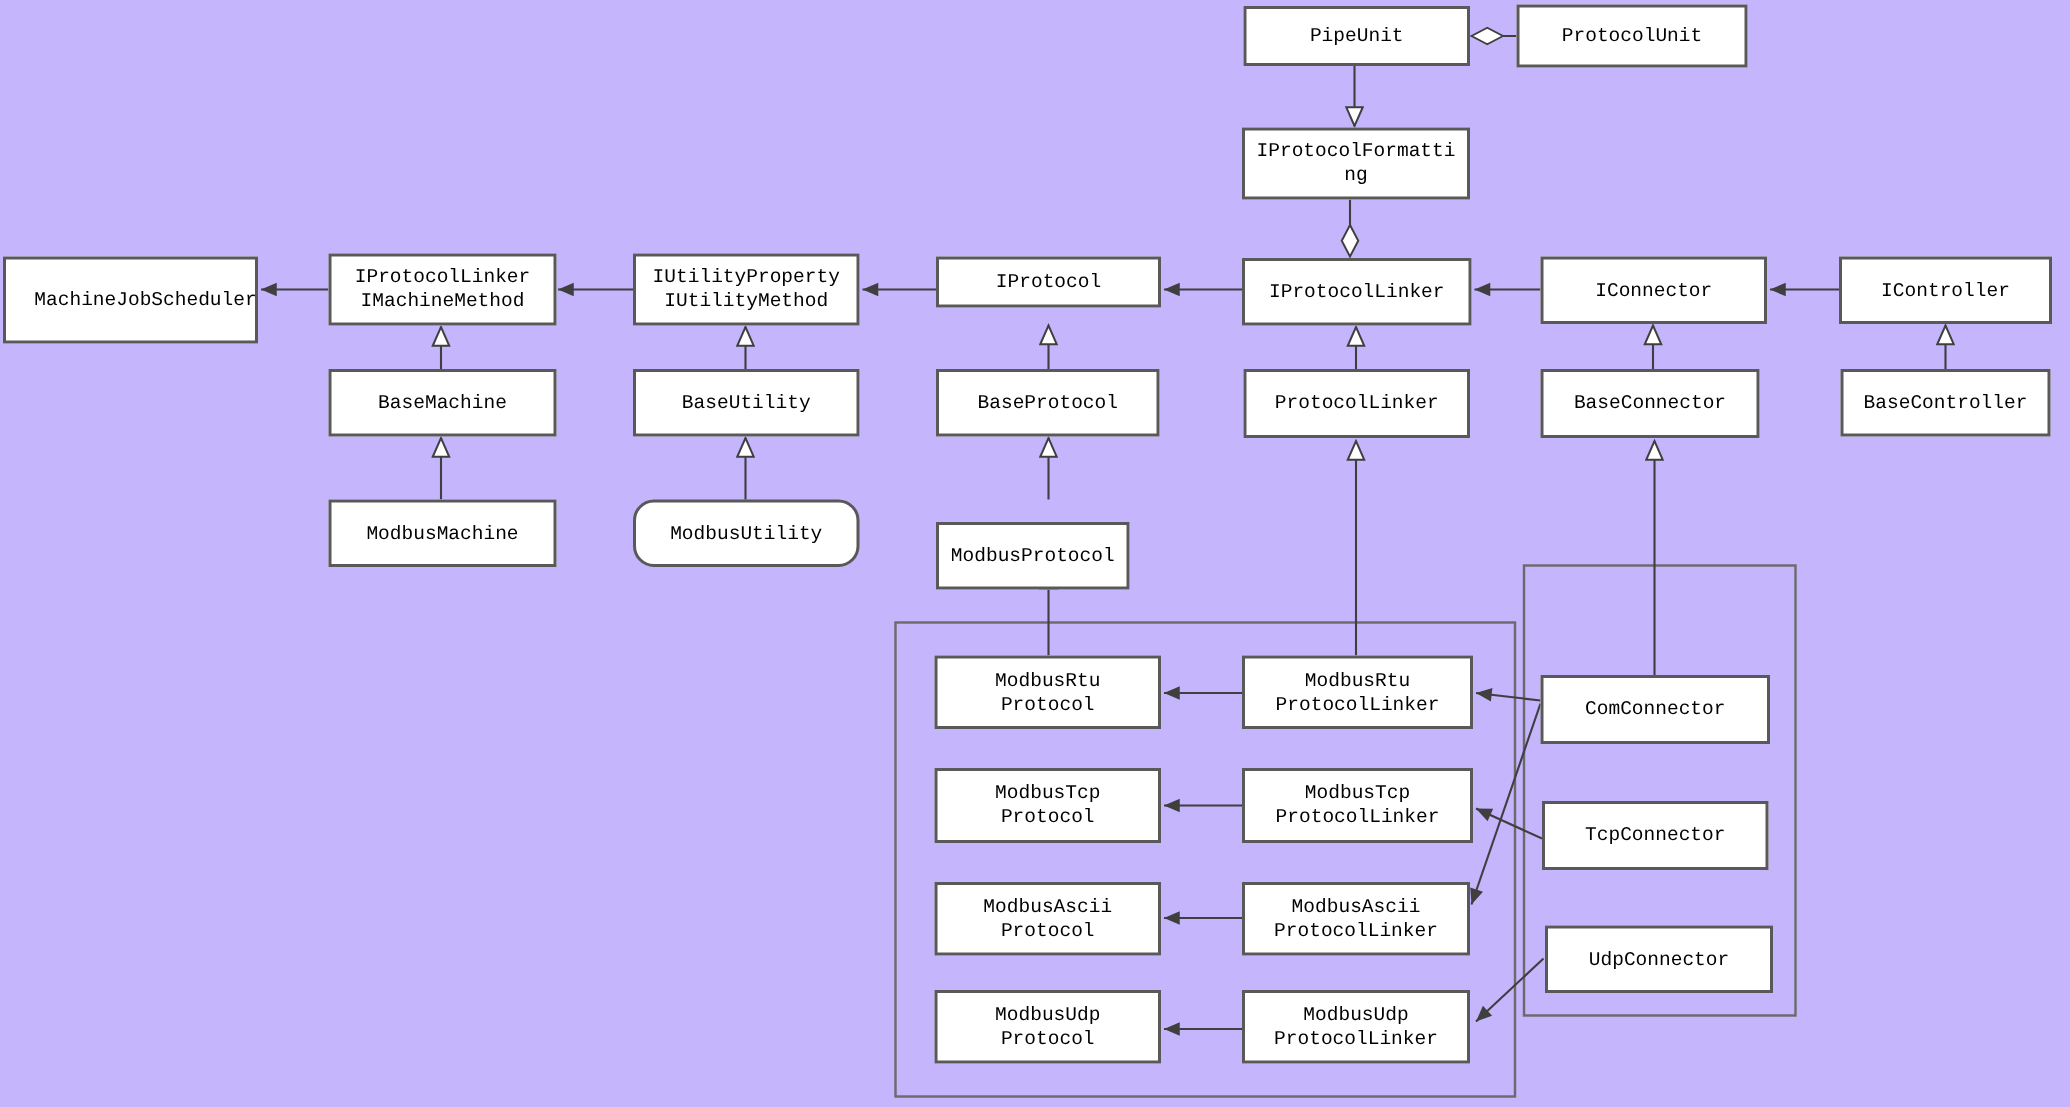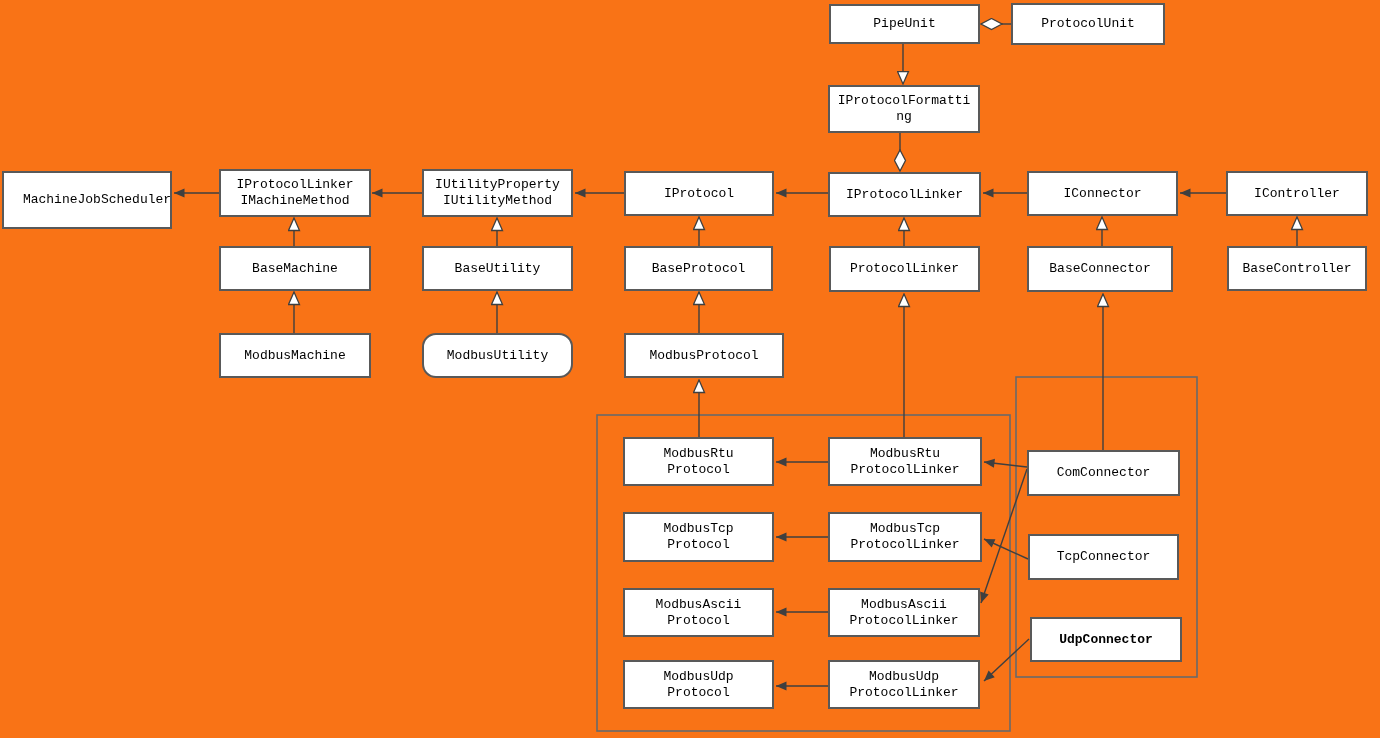--- a/index.html
+++ b/index.html
@@ -1,20 +1,20 @@
 <!DOCTYPE html>
 <html><head>
 <meta charset="utf-8">
 <style>
   html, body { margin: 0; padding: 0; background: #ffffff; }
   .canvas {
     position: relative;
     width: 1380px;
     height: 738px;
-    background: #f97316;
+    background: #c4b5fd;
     font-family: "Liberation Mono", "DejaVu Sans Mono", monospace;
     overflow: hidden;
   }
   svg.edges {
     position: absolute;
     left: 0; top: 0;
     z-index: 1;
   }
   .node {
     position: absolute;
@@ -94,50 +94,50 @@
   <div class="node" style="left:829px;top:4px;width:151px;height:40px;">PipeUnit</div>
   <div class="node" style="left:1011px;top:3px;width:154px;height:42px;">ProtocolUnit</div>
   <div class="node" style="left:828px;top:85px;width:152px;height:48px;">IProtocolFormatti
 ng</div>
 
   <div class="node" style="left:2px;top:171px;width:170px;height:58px;padding-left:20px;">MachineJobScheduler</div>
   <div class="node" style="left:219px;top:169px;width:152px;height:48px;">IProtocolLinker
 IMachineMethod</div>
   <div class="node" style="left:422px;top:169px;width:151px;height:48px;">IUtilityProperty
 IUtilityMethod</div>
-  <div class="node" style="left:624px;top:171px;width:150px;height:45px;">IProtocol</div>
+  <div class="node" style="left:624px;top:171px;width:150px;height:34px;">IProtocol</div>
   <div class="node" style="left:828px;top:172px;width:153px;height:45px;">IProtocolLinker</div>
   <div class="node" style="left:1027px;top:171px;width:151px;height:45px;">IConnector</div>
   <div class="node" style="left:1226px;top:171px;width:142px;height:45px;">IController</div>
 
   <div class="node" style="left:219px;top:246px;width:152px;height:45px;">BaseMachine</div>
   <div class="node" style="left:422px;top:246px;width:151px;height:45px;">BaseUtility</div>
   <div class="node" style="left:624px;top:246px;width:149px;height:45px;">BaseProtocol</div>
   <div class="node" style="left:829px;top:246px;width:151px;height:46px;">ProtocolLinker</div>
   <div class="node" style="left:1027px;top:246px;width:146px;height:46px;">BaseConnector</div>
   <div class="node" style="left:1227px;top:246px;width:140px;height:45px;">BaseController</div>
 
   <div class="node" style="left:219px;top:333px;width:152px;height:45px;">ModbusMachine</div>
   <div class="node" style="left:422px;top:333px;width:151px;height:45px;border-radius:14px;">ModbusUtility</div>
-  <div class="node" style="left:624px;top:333px;width:160px;height:45px;">ModbusProtocol</div>
+  <div class="node" style="left:624px;top:348px;width:129px;height:45px;">ModbusProtocol</div>
 
   <div class="node" style="left:623px;top:437px;width:151px;height:49px;">ModbusRtu
 Protocol</div>
   <div class="node" style="left:828px;top:437px;width:154px;height:49px;">ModbusRtu
 ProtocolLinker</div>
   <div class="node" style="left:623px;top:512px;width:151px;height:50px;">ModbusTcp
 Protocol</div>
   <div class="node" style="left:828px;top:512px;width:154px;height:50px;">ModbusTcp
 ProtocolLinker</div>
   <div class="node" style="left:623px;top:588px;width:151px;height:49px;">ModbusAscii
 Protocol</div>
   <div class="node" style="left:828px;top:588px;width:152px;height:49px;">ModbusAscii
 ProtocolLinker</div>
   <div class="node" style="left:623px;top:660px;width:151px;height:49px;">ModbusUdp
 Protocol</div>
   <div class="node" style="left:828px;top:660px;width:152px;height:49px;">ModbusUdp
 ProtocolLinker</div>
 
   <div class="node" style="left:1028px;top:534px;width:151px;height:46px;">TcpConnector</div>
   <div class="node" style="left:1027px;top:450px;width:153px;height:46px;">ComConnector</div>
-  <div class="node" style="left:1030px;top:617px;width:152px;height:45px;font-weight:bold;">UdpConnector</div>
+  <div class="node" style="left:1030px;top:617px;width:152px;height:45px;">UdpConnector</div>
 
 </div>
 
 </body></html>

